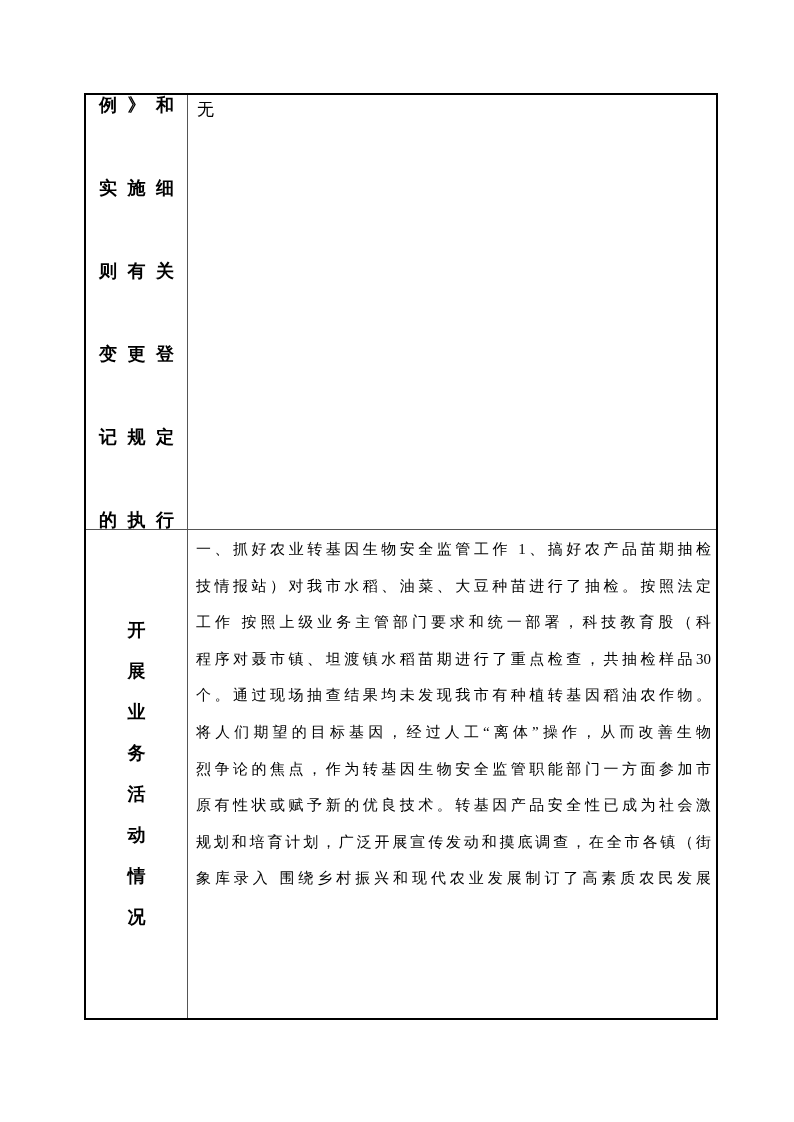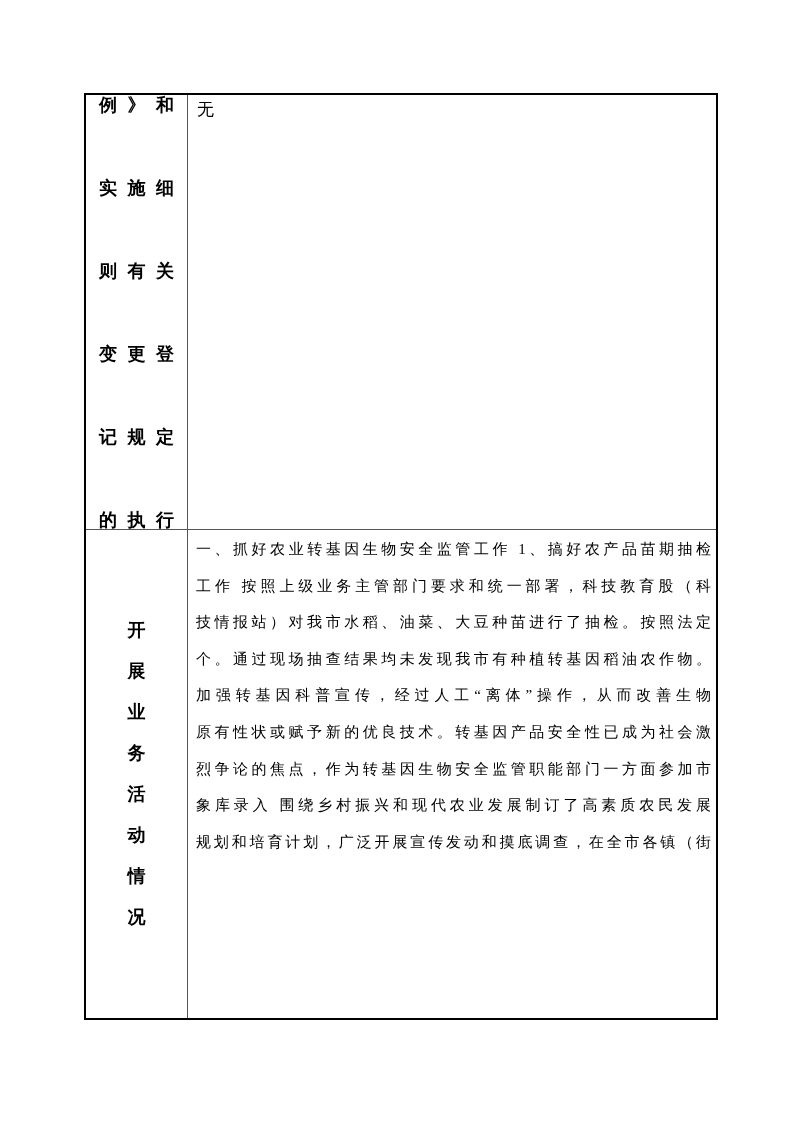--- a/index.html
+++ b/index.html
@@ -104,24 +104,25 @@
         <div class="label-char-center">业</div>
         <div class="label-char-center">务</div>
         <div class="label-char-center">活</div>
         <div class="label-char-center">动</div>
         <div class="label-char-center">情</div>
         <div class="label-char-center">况</div>
       </div>
 
     <div class="cell content-cell-2">
         <div class="content-line">一、抓好农业转基因生物安全监管工作 1、搞好农产品苗期抽检</div>
+        <div class="content-line">技情报站）对我市水稻、油菜、大豆种苗进行了抽检。按照法定</div>
         <div class="content-line">工作 按照上级业务主管部门要求和统一部署，科技教育股（科</div>
-        <div class="content-line">技情报站）对我市水稻、油菜、大豆种苗进行了抽检。按照法定</div>
+        <div class="content-line">程序对聂市镇、坦渡镇水稻苗期进行了重点检查，共抽检样品30</div>
         <div class="content-line">个。通过现场抽查结果均未发现我市有种植转基因稻油农作物。</div>
-        <div class="content-line">加强转基因科普宣传，经过人工“离体”操作，从而改善生物</div>
+        <div class="content-line">将人们期望的目标基因，经过人工“离体”操作，从而改善生物</div>
+        <div class="content-line">烈争论的焦点，作为转基因生物安全监管职能部门一方面参加市</div>
         <div class="content-line">原有性状或赋予新的优良技术。转基因产品安全性已成为社会激</div>
-        <div class="content-line">烈争论的焦点，作为转基因生物安全监管职能部门一方面参加市</div>
+        <div class="content-line">规划和培育计划，广泛开展宣传发动和摸底调查，在全市各镇（街</div>
         <div class="content-line">象库录入 围绕乡村振兴和现代农业发展制订了高素质农民发展</div>
-        <div class="content-line">规划和培育计划，广泛开展宣传发动和摸底调查，在全市各镇（街</div>
       </div>
 
   </div>
 </div>
 
 </body></html>

